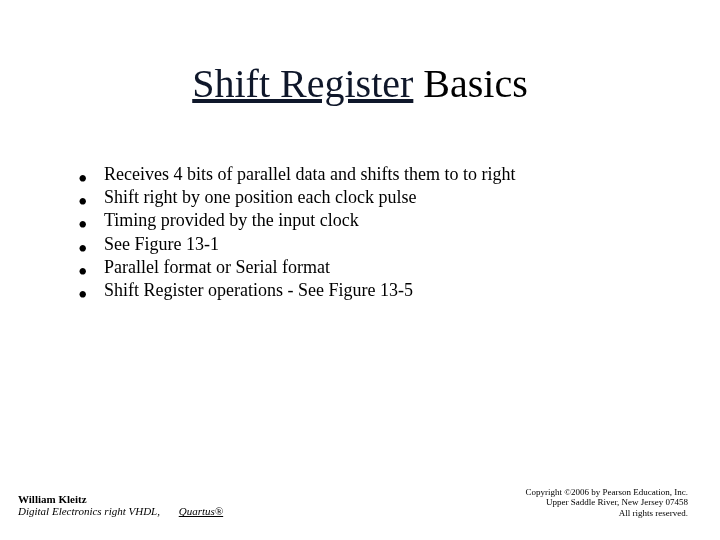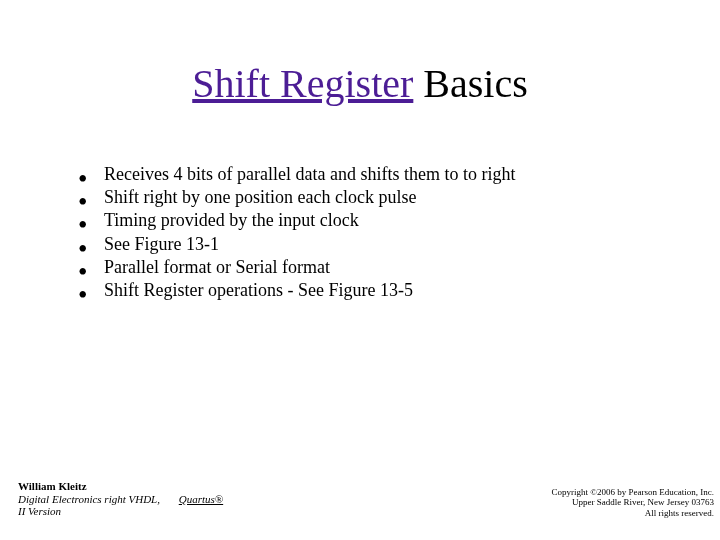--- a/index.html
+++ b/index.html
@@ -22,21 +22,21 @@
     position: absolute;
     top: 62px;
     left: 0;
     width: 720px;
     text-align: center;
     font-size: 40px;
     line-height: 1.1;
   }
   .title .u {
     text-decoration: underline;
-    color: #4c1d95;
+    color: #0f172a;
   }
   .body {
     position: absolute;
     top: 164px;
     left: 72px;
     width: 596px;
     font-size: 18px;
     line-height: 1.18;
   }
   .body ul {
@@ -68,21 +68,21 @@
   }
   .footer-left .ital {
     font-style: italic;
   }
   .footer-left .qu {
     text-decoration: underline;
     margin-left: 16px;
   }
   .footer-right {
     position: absolute;
-    right: 6px;
+    right: 32px;
     bottom: 22px;
     font-size: 9px;
     line-height: 1.15;
     text-align: right;
   }
 </style>
 </head>
 <body>
 
 <div class="slide">
@@ -100,22 +100,21 @@
       <li><span>Parallel format or Serial format</span></li>
       <li><span>Shift Register operations - See Figure 13-5</span></li>
     </ul>
   </div>
 
   <div class="footer-left">
     <div class="author">William Kleitz</div>
     <div>
       <span class="ital">Digital Electronics right VHDL, </span><span class="ital qu">Quartus®</span>
     </div>
-    <div class="ital">II Version</div>
   </div>
 
   <div class="footer-right">
     <div>Copyright ©2006 by Pearson Education, Inc.</div>
-    <div>Upper Saddle River, New Jersey 03763</div>
+    <div>Upper Saddle River, New Jersey 07458</div>
     <div>All rights reserved.</div>
   </div>
 
 </div>
 
 </body></html>

